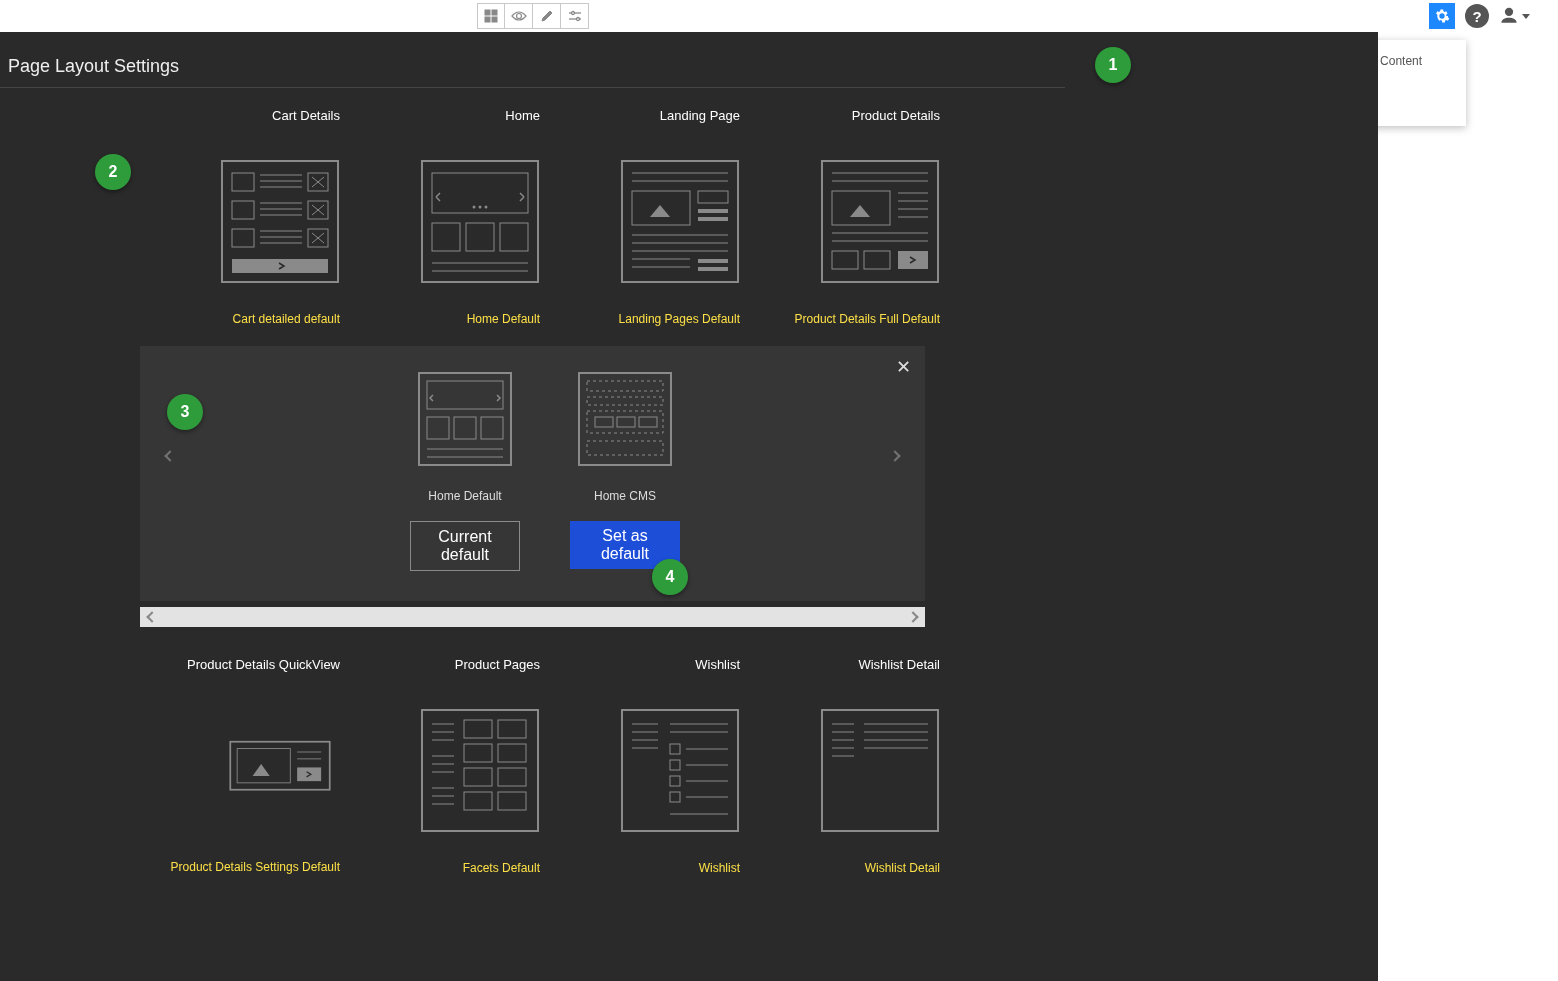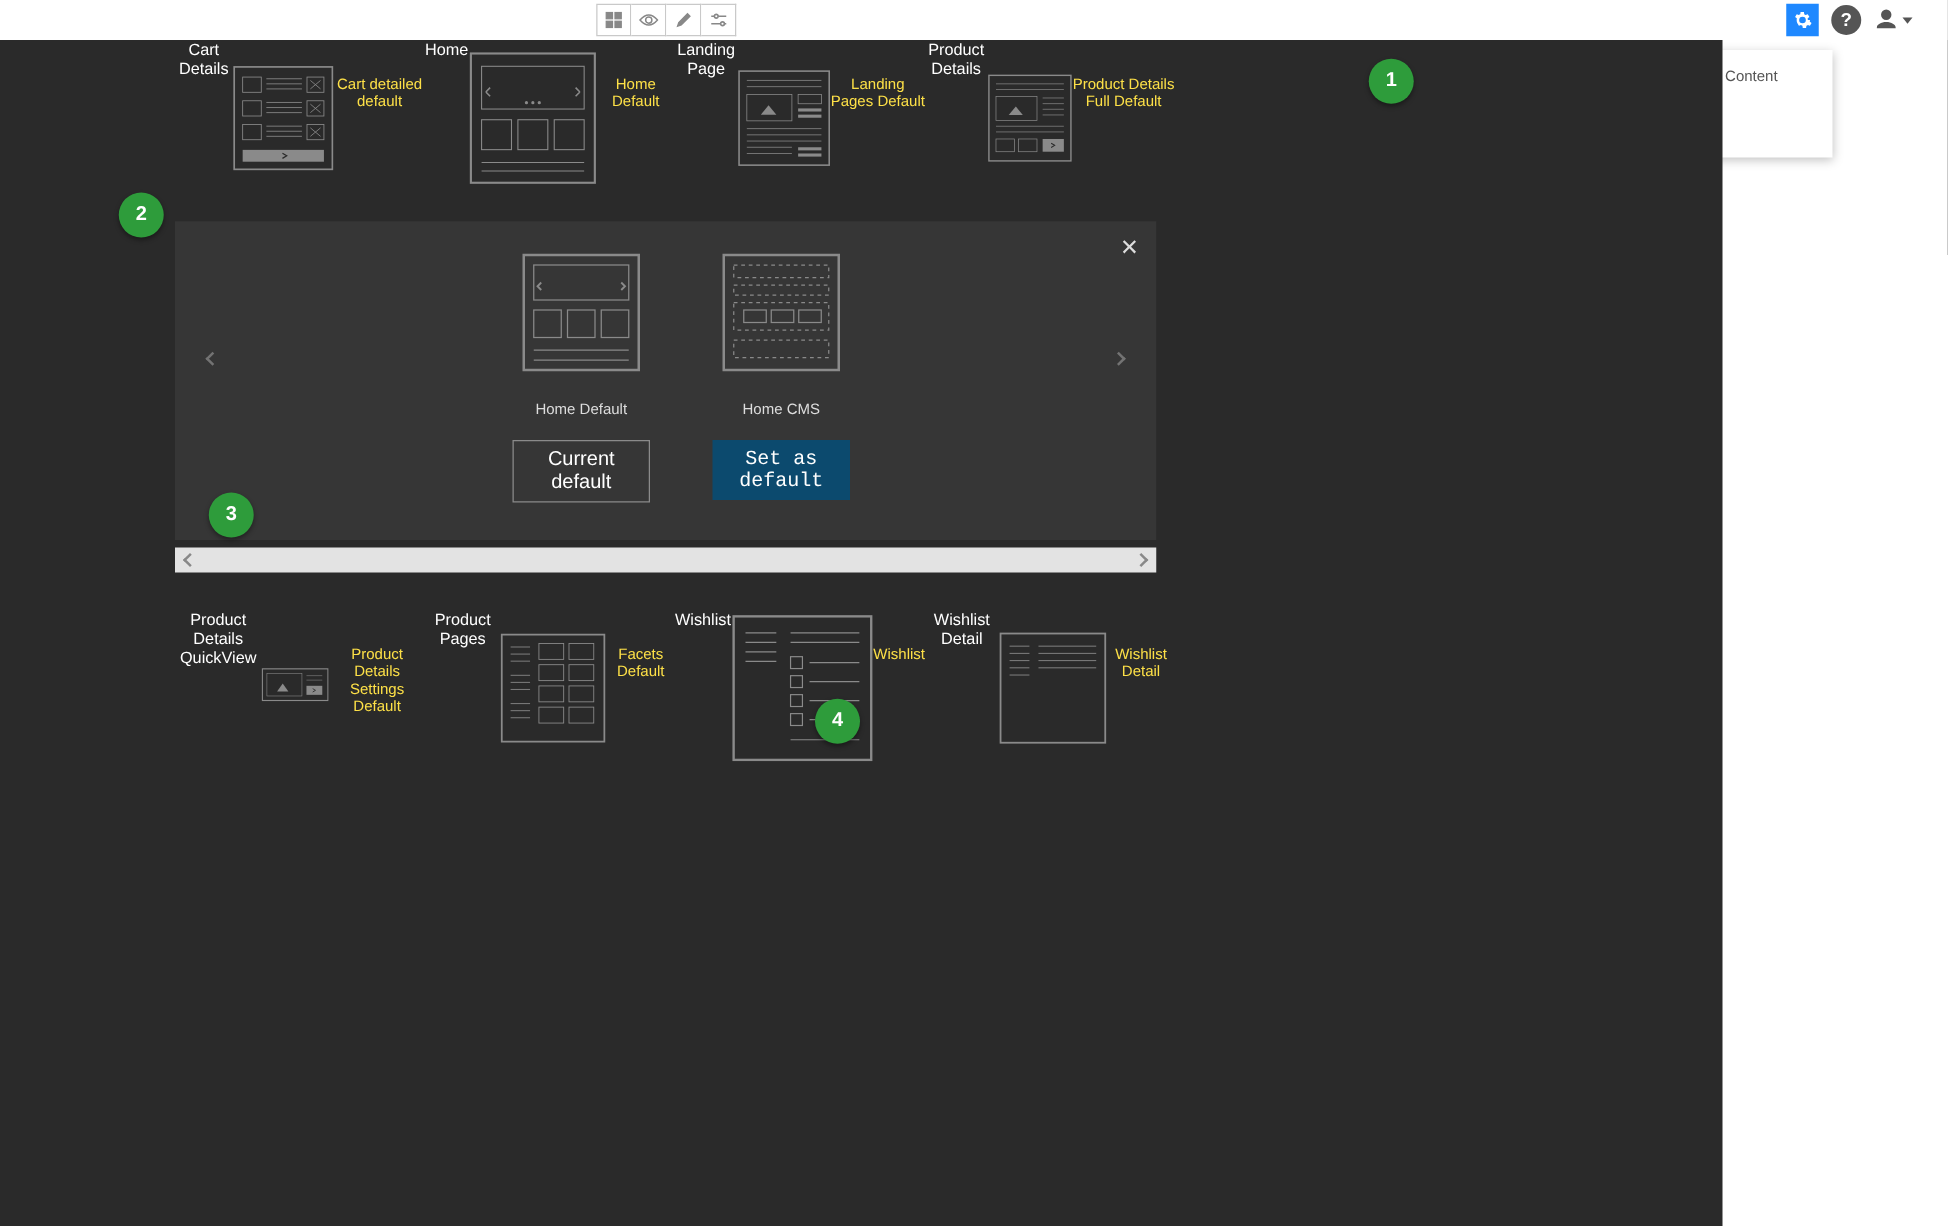--- a/index.html
+++ b/index.html
@@ -24,38 +24,38 @@
   
   .dropdown { position:absolute; right:92px; top:40px; width:168px; background:#fff; box-shadow:0 2px 8px rgba(0,0,0,0.25); padding:6px 0; font-size:12px; color:#555; }
   .dropdown-item { display:flex; align-items:center; gap:10px; padding:8px 14px; }
   .dropdown-item svg { fill:#777; }
 
   
   .canvas { position:absolute; left:0; top:32px; width:1378px; height:949px; background:#2a2a2a; color:#eee; }
   .page-title { font-size:18px; font-weight:300; padding:24px 8px 10px 8px; border-bottom:1px solid #444; margin:0 12px 20px 0; width:1065px; }
 
   .grid-row { display:flex; gap:0; margin-left:140px; }
-  .layout-cell { width:200px; display:flex; align-items:flex-start; }
+  .layout-cell { width:200px; display:flex; flex-direction:column; align-items:flex-end; }
   .layout-cell .cat-title { font-size:13px; font-weight:500; color:#fff; margin-bottom:36px; text-align:center; }
   .layout-cell .cat-sub { font-size:12px; color:#fde047; margin-top:28px; text-align:center; }
   .wf { stroke:#8a8a8a; fill:none; }
   .wf .fillg { fill:#8a8a8a; stroke:none; }
 
   
   .expand { margin:20px 0 0 140px; width:785px; background:#363636; position:relative; padding:25px 30px 30px 30px; }
   .expand-close { position:absolute; right:14px; top:10px; color:#ddd; font-size:18px; cursor:pointer; }
   .expand-nav { position:absolute; top:90px; color:#737373; font-size:26px; font-weight:300; }
   .expand-nav.left { left:26px; }
   .expand-nav.right { right:26px; }
   .expand-row { display:flex; gap:50px; justify-content:flex-start; margin-left:240px; }
   .expand-item { display:flex; flex-direction:column; align-items:center; width:110px; }
   .expand-item .label { font-size:12px; color:#ddd; margin-top:22px; }
   .pill-btn { margin-top:18px; font-size:16px; padding:6px 14px; }
   .pill-outline { border:1px solid #8a8a8a; color:#fff; background:transparent; }
-  .pill-primary { background:#0c4a6e; color:#fff; border:none;font-family:Liberation Mono, monospace; }
+  .pill-primary { background:#1d4ed8; color:#fff; border:none; }
 
   
   .scroller { margin:6px 0 0 140px; width:785px; height:20px; background:#e3e3e3; display:flex; justify-content:space-between; align-items:center; padding:0 8px; color:#888; font-size:14px; }
 
   
   .badge { position:absolute; width:36px; height:36px; border-radius:50%; background:#2e9c3b; color:#fff; display:flex; align-items:center; justify-content:center; font-weight:bold; font-size:16px; box-shadow:0 2px 4px rgba(0,0,0,0.4); z-index:50; }
   .b1 { left:1095px; top:15px; }
   .b2 { left:95px; top:122px; }
   .b3 { left:167px; top:362px; }
   .b4 { left:652px; top:527px; }
@@ -133,20 +133,21 @@
   </div>
 </div>
 
 <div class="canvas">
 
   <div class="badge b1">1</div>
   <div class="badge b2">2</div>
   <div class="badge b3">3</div>
   <div class="badge b4">4</div>
 
+  <div class="page-title">Page Layout Settings</div>
 
   <div class="grid-row">
 
     <div class="layout-cell">
       <div class="cat-title">Cart Details</div>
       <svg class="wf" width="120" height="125" viewBox="0 0 120 125">
         <rect x="2" y="2" width="116" height="121" stroke-width="2"></rect>
         <rect x="12" y="14" width="22" height="18"></rect>
           <rect x="88" y="14" width="20" height="18"></rect>
           <line x1="92" y1="18" x2="104" y2="28"></line>

